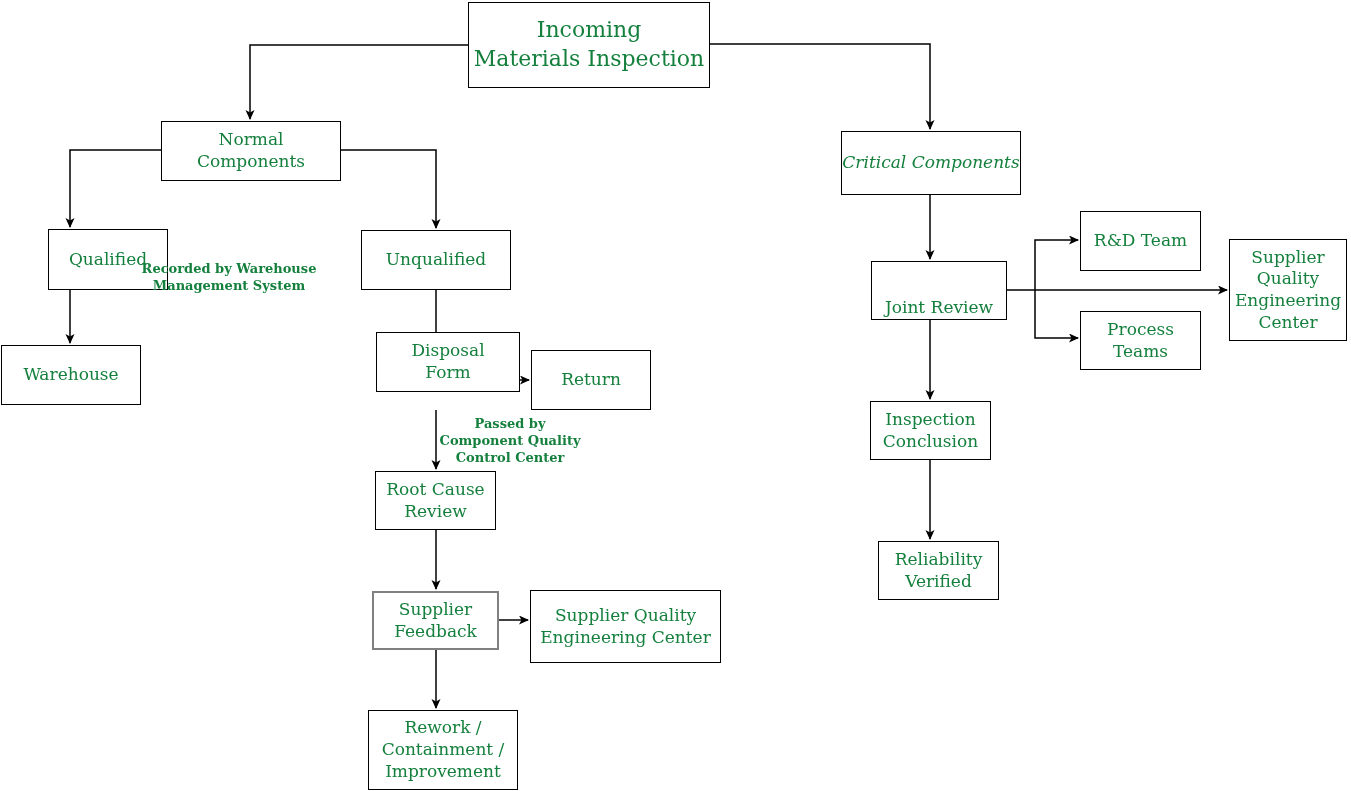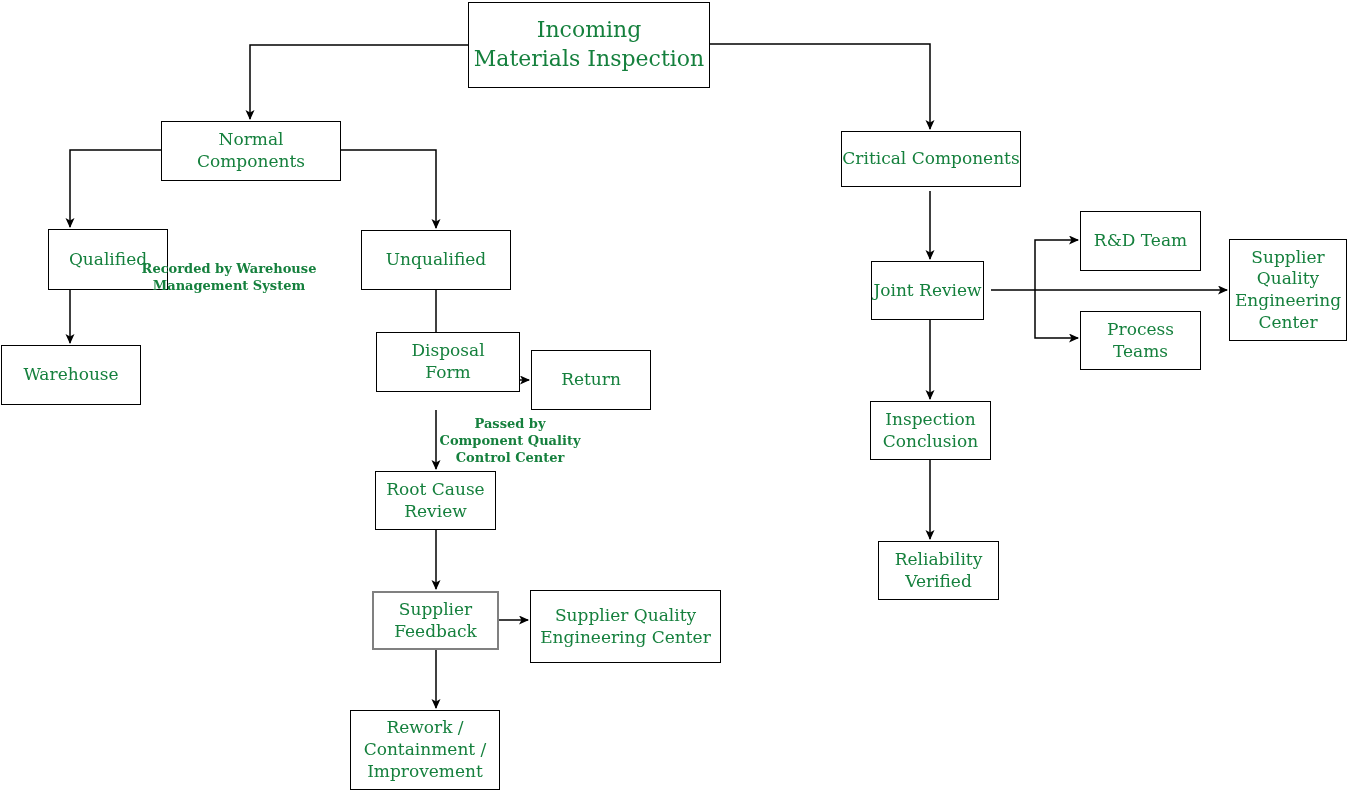--- a/index.html
+++ b/index.html
@@ -74,21 +74,21 @@
 
   <div class="node title-node" style="left:468px; top:2px; width:242px; height:86px;">
     <div class="label">Incoming
 Materials Inspection</div>
   </div>
 
   <div class="node" style="left:161px; top:121px; width:180px; height:60px;">
     <div class="label">Normal Components</div>
   </div>
 
-  <div class="node" style="left:841px; top:131px; width:180px; height:56px;">
+  <div class="node" style="left:841px; top:131px; width:180px; height:64px;font-style:italic;">
     <div class="label">Critical Components</div>
   </div>
 
   <div class="node" style="left:11px; top:229px; width:120px; height:61px;margin-left:37px;">
     <div class="label">Qualified</div>
   </div>
 
   <div class="node" style="left:361px; top:230px; width:150px; height:60px;">
     <div class="label">Unqualified</div>
   </div>
@@ -114,27 +114,27 @@
   <div class="node highlight" style="left:372px; top:591px; width:127px; height:59px;">
     <div class="label">Supplier
 Feedback</div>
   </div>
 
   <div class="node" style="left:530px; top:590px; width:191px; height:73px;">
     <div class="label">Supplier Quality
 Engineering Center</div>
   </div>
 
-  <div class="node" style="left:350px; top:710px; width:150px; height:80px;">
+  <div class="node" style="left:368px; top:710px; width:150px; height:80px;">
     <div class="label">Rework /
 Containment /
 Improvement</div>
   </div>
 
-  <div class="node" style="left:871px; top:261px; width:113px; height:59px;">
+  <div class="node" style="left:871px; top:261px; width:136px; height:59px;align-items:flex-end;">
     <div class="label">Joint Review</div>
   </div>
 
   <div class="node" style="left:1080px; top:211px; width:121px; height:60px;">
     <div class="label">R&amp;D Team</div>
   </div>
 
   <div class="node" style="left:1080px; top:311px; width:121px; height:59px;">
     <div class="label">Process
 Teams</div>

